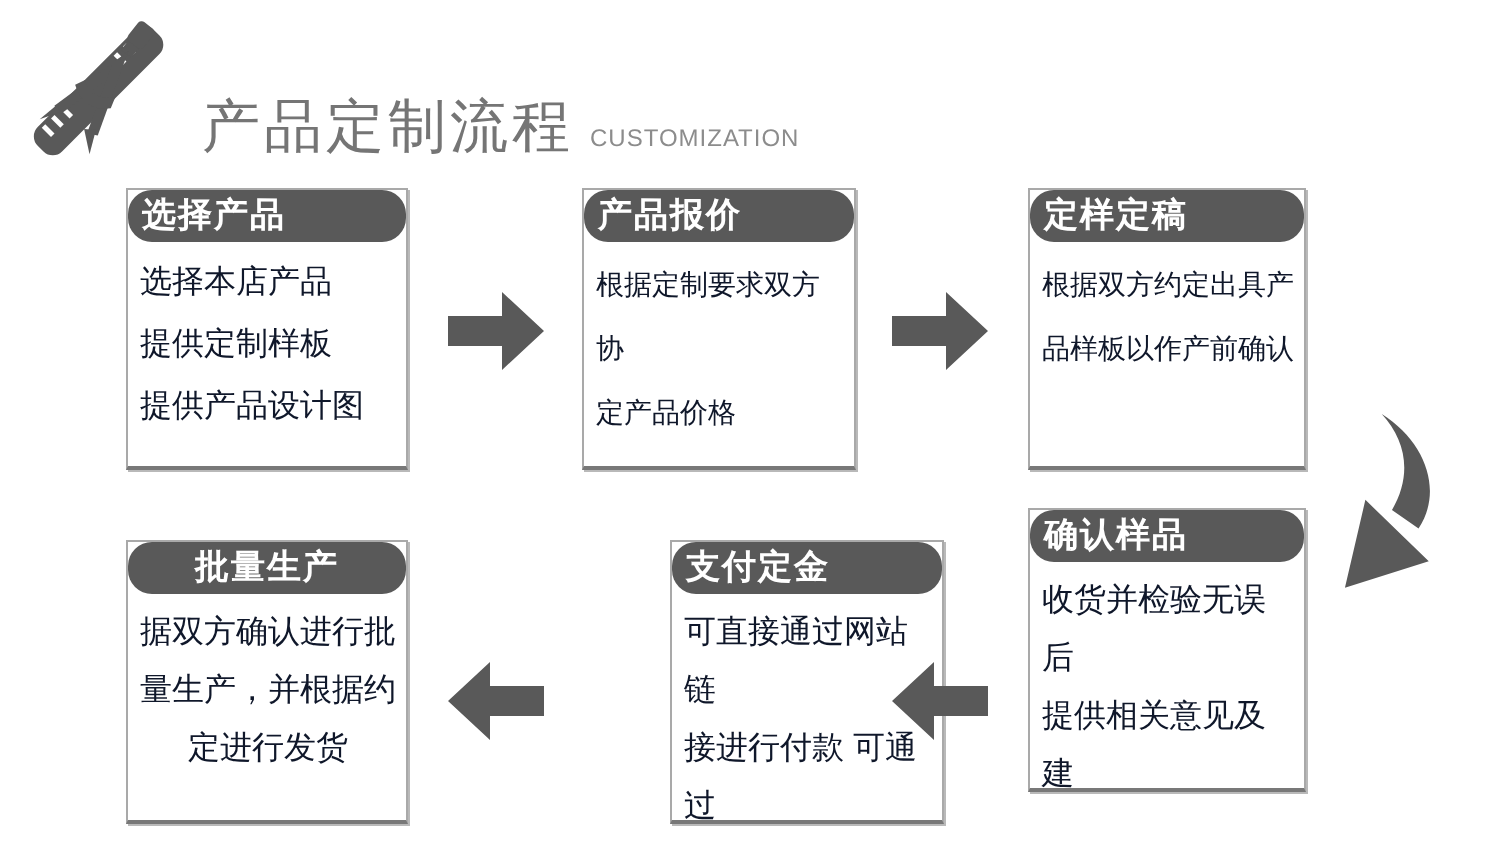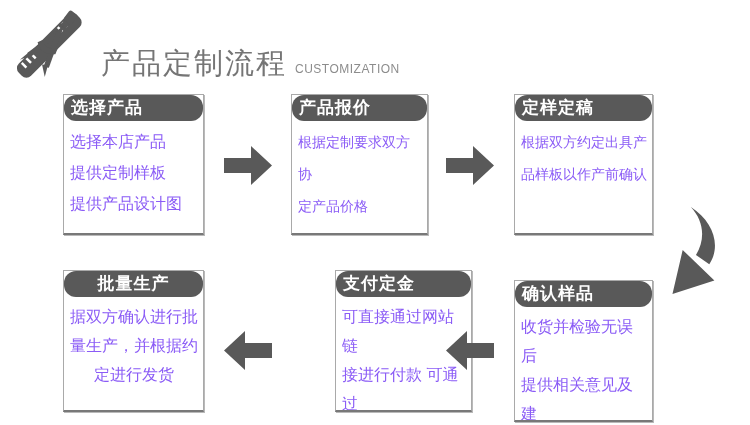--- a/index.html
+++ b/index.html
@@ -18,30 +18,30 @@
   .step-box {
     position:absolute; background:#ffffff; box-sizing:border-box;
     border:1px solid #a9a9a9; border-bottom:2px solid #787878;
     box-shadow:1px 1px 0 #b9b9b9; overflow:hidden;
   }
   .box-header {
     background:#595959; color:#ffffff; font-weight:bold;
     font-size:17px; height:26px; line-height:26px; padding:0 7px; letter-spacing:1px;border-radius:12px;
   }
   .box-body {
-    padding:5px 5px 0 6px; color:#8b5cf6; white-space:pre-line;
+    padding:5px 5px 0 6px; color:#0f172a; white-space:pre-line;
     font-size:16px; line-height:31px;
   }
   .pos2 .box-body, .pos3 .box-body { font-size:14px; line-height:32px; }
   .pos4 .box-body, .pos5 .box-body, .pos6 .box-body { line-height:29px; }
 
   .pos1 { left:63px;  top:94px;  width:141px; height:141px; }
   .pos2 { left:291px; top:94px;  width:137px; height:141px; }
   .pos3 { left:514px; top:94px;  width:139px; height:141px; }
-  .pos4 { left:514px; top:280px; width:139px; height:142px; }
+  .pos4 { left:514px; top:254px; width:139px; height:142px; }
   .pos5 { left:303px; top:270px; width:137px; height:142px;margin-left:32px; }
   .pos6 { left:63px;  top:270px; width:141px; height:142px;text-align:center; }
 
   
   .arrow { position:absolute; width:48px; height:39px; }
   .arrow-r1a { left:224px; top:146px; }
   .arrow-r1b { left:446px; top:146px; }
   .arrow-r2a { left:446px; top:331px; }
   .arrow-r2b { left:224px; top:331px; }
   .arrow-curve { position:absolute; left:666px; top:207px; width:62px; height:92px; }

